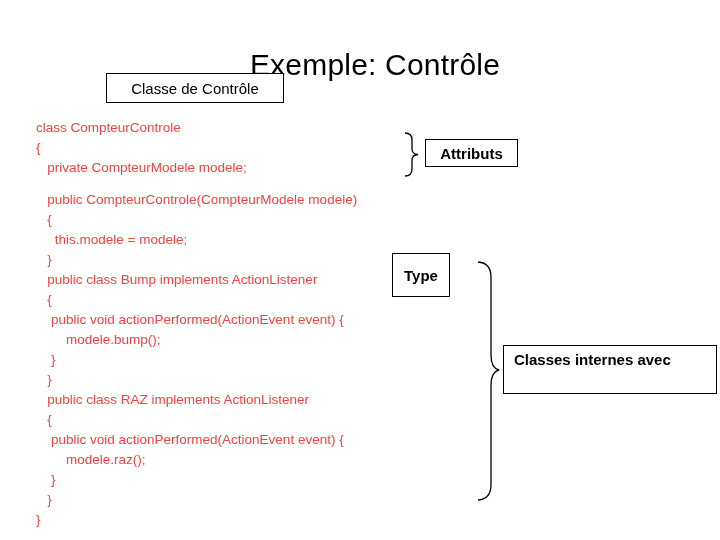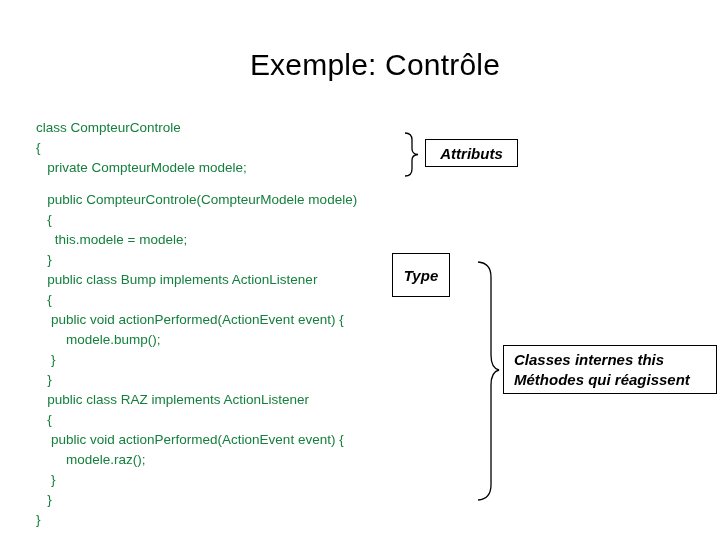--- a/index.html
+++ b/index.html
@@ -40,21 +40,21 @@
     background: #ffffff;
     font-family: "Liberation Sans", sans-serif;
     font-size: 14px;
     color: #000000;
     display: flex;
     align-items: center;
     justify-content: center;
     text-align: center;
     white-space: nowrap;
   }
-  .callout.bold { font-weight: bold; font-style: italic; }
+  .callout.bold { font-weight: bold; }
 
   #box-classe-controle {
     left: 106px;
     top: 73px;
     width: 178px;
     height: 30px;
     font-size: 15px;
   }
   #box-attributs {
     left: 425px;
@@ -96,21 +96,21 @@
 
   
   #code-block {
     position: absolute;
     left: 36px;
     top: 104px;
     width: 430px;
     font-family: "Liberation Sans", sans-serif;
     font-size: 13.5px;
     line-height: 20px;
-    color: #15803d;
+    color: #ef4444;
     white-space: pre;
   }
   #code-block .code-line {
     display: block;
     height: 20px;
     white-space: pre;
   }
   #code-block .code-line.blank {
     height: 12px;
   }
@@ -125,37 +125,39 @@
     pointer-events: none;
   }
 </style>
 </head>
 <body>
 
 <div id="slide">
 
   <h1 id="slide-title">Exemple: Contrôle</h1>
 
+  <div class="callout" id="box-classe-controle">
+    <span>Classe de Contrôle</span>
+  </div>
 
   <pre id="code-block"><span class="code-line">class CompteurControle</span><span class="code-line">{</span><span class="code-line">   private CompteurModele modele;</span><span class="code-line blank">&nbsp;</span><span class="code-line">   public CompteurControle(CompteurModele modele)</span><span class="code-line">   {</span><span class="code-line">     this.modele = modele;</span><span class="code-line">   }</span><span class="code-line">   public class Bump implements ActionListener</span><span class="code-line">   {</span><span class="code-line">    public void actionPerformed(ActionEvent event) {</span><span class="code-line">        modele.bump();</span><span class="code-line">    }</span><span class="code-line">   }</span><span class="code-line">   public class RAZ implements ActionListener</span><span class="code-line">   {</span><span class="code-line">    public void actionPerformed(ActionEvent event) {</span><span class="code-line">        modele.raz();</span><span class="code-line">    }</span><span class="code-line">   }</span><span class="code-line">}</span></pre>
 
   <svg id="brace-layer" viewBox="0 0 720 540" xmlns="http://www.w3.org/2000/svg">
 
     <path d="M 405 133 Q 412 133 412 140 L 412 149 Q 412 154 418 154.5 Q 412 155 412 160 L 412 169 Q 412 176 405 176" fill="none" stroke="#000000" stroke-width="1.3"></path>
 
     <path d="M 478 262 Q 491 263 491 277 L 491 355 Q 491 368 499 370 Q 491 372 491 385 L 491 485 Q 491 499 478 500" fill="none" stroke="#000000" stroke-width="1.3"></path>
   </svg>
 
   <div class="callout bold" id="box-attributs">
     <span>Attributs</span>
   </div>
 
 
   <div class="callout bold" id="box-type">
     <span>Type</span>
   </div>
 
   <div class="callout bold" id="box-classes-internes">
-    <span class="line">Classes internes this</span>
-    <span class="line">Méthodes qui réagissent</span>
+    <span class="line">Classes internes avec</span>
   </div>
 
 </div>
 
 </body></html>

